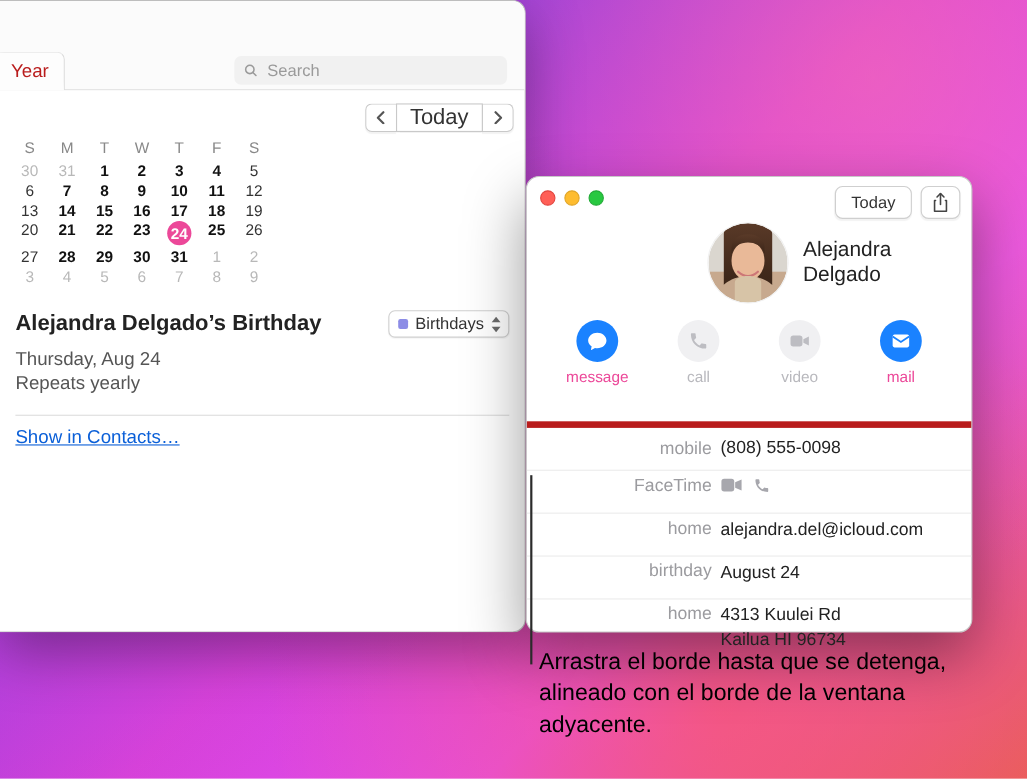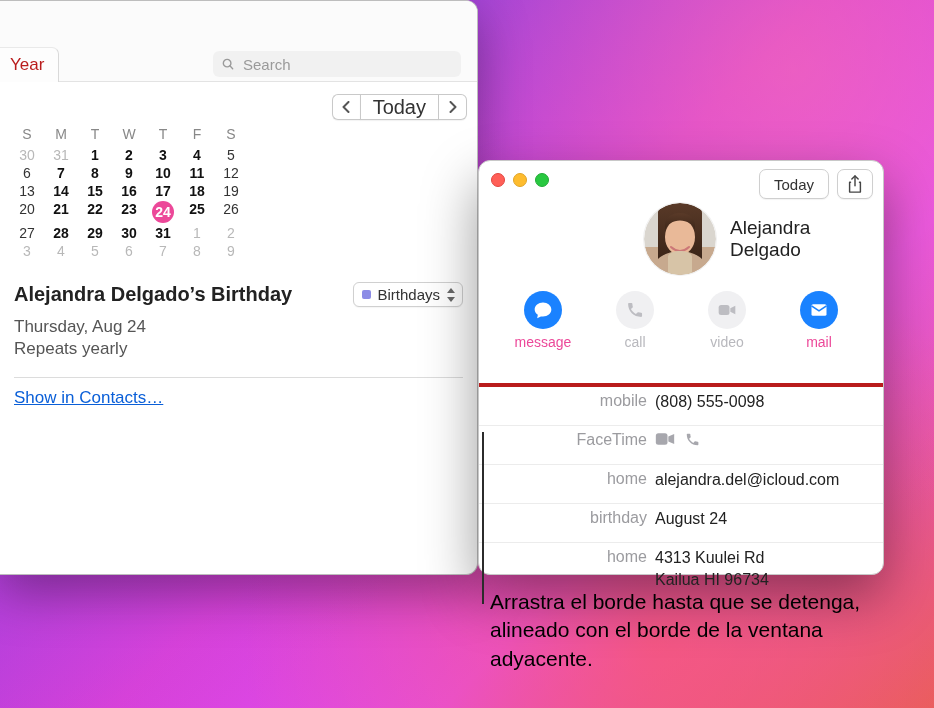--- a/index.html
+++ b/index.html
@@ -305,21 +305,21 @@
     right: 0;
     top: 222px;
   }
   .drow {
     display: flex;
     align-items: flex-start;
     border-top: 1px solid #ececec;
     min-height: 30px;
     padding: 4px 0;
   }
-  .drow:first-child { border-top: 4px solid #b91c1c; }
+  .drow:first-child { border-top: 6px solid #b91c1c; align-items: center; }
   .dlab {
     width: 176px;
     text-align: right;
     color: #9b9b9f;
     font-size: 16px;
     padding-right: 8px;
     box-sizing: border-box;
     padding-top: 1px;
   }
   .dval {

